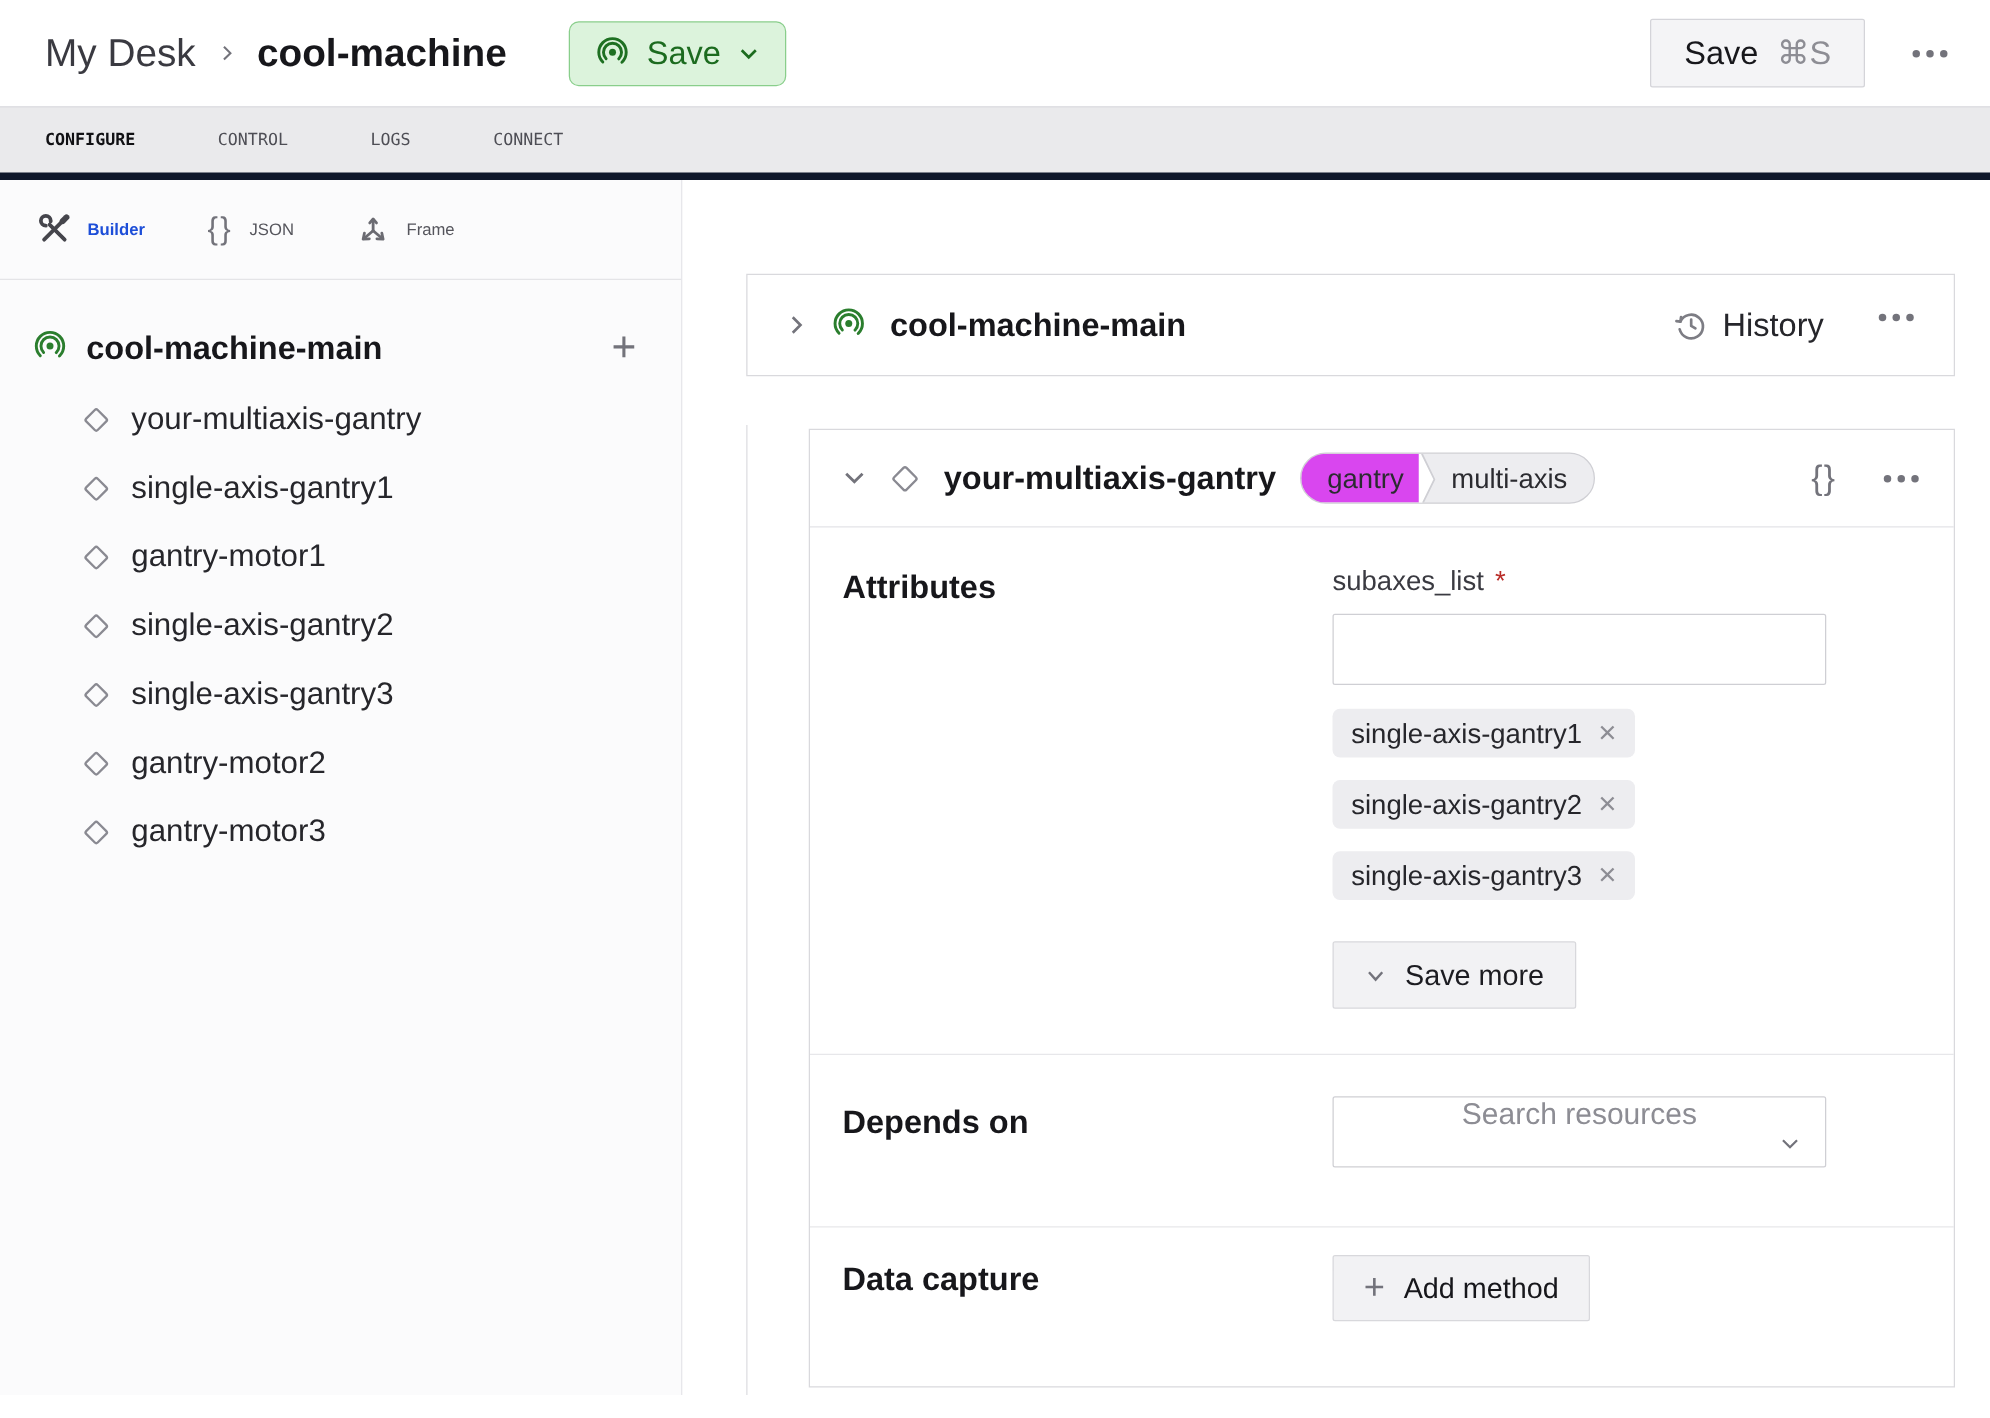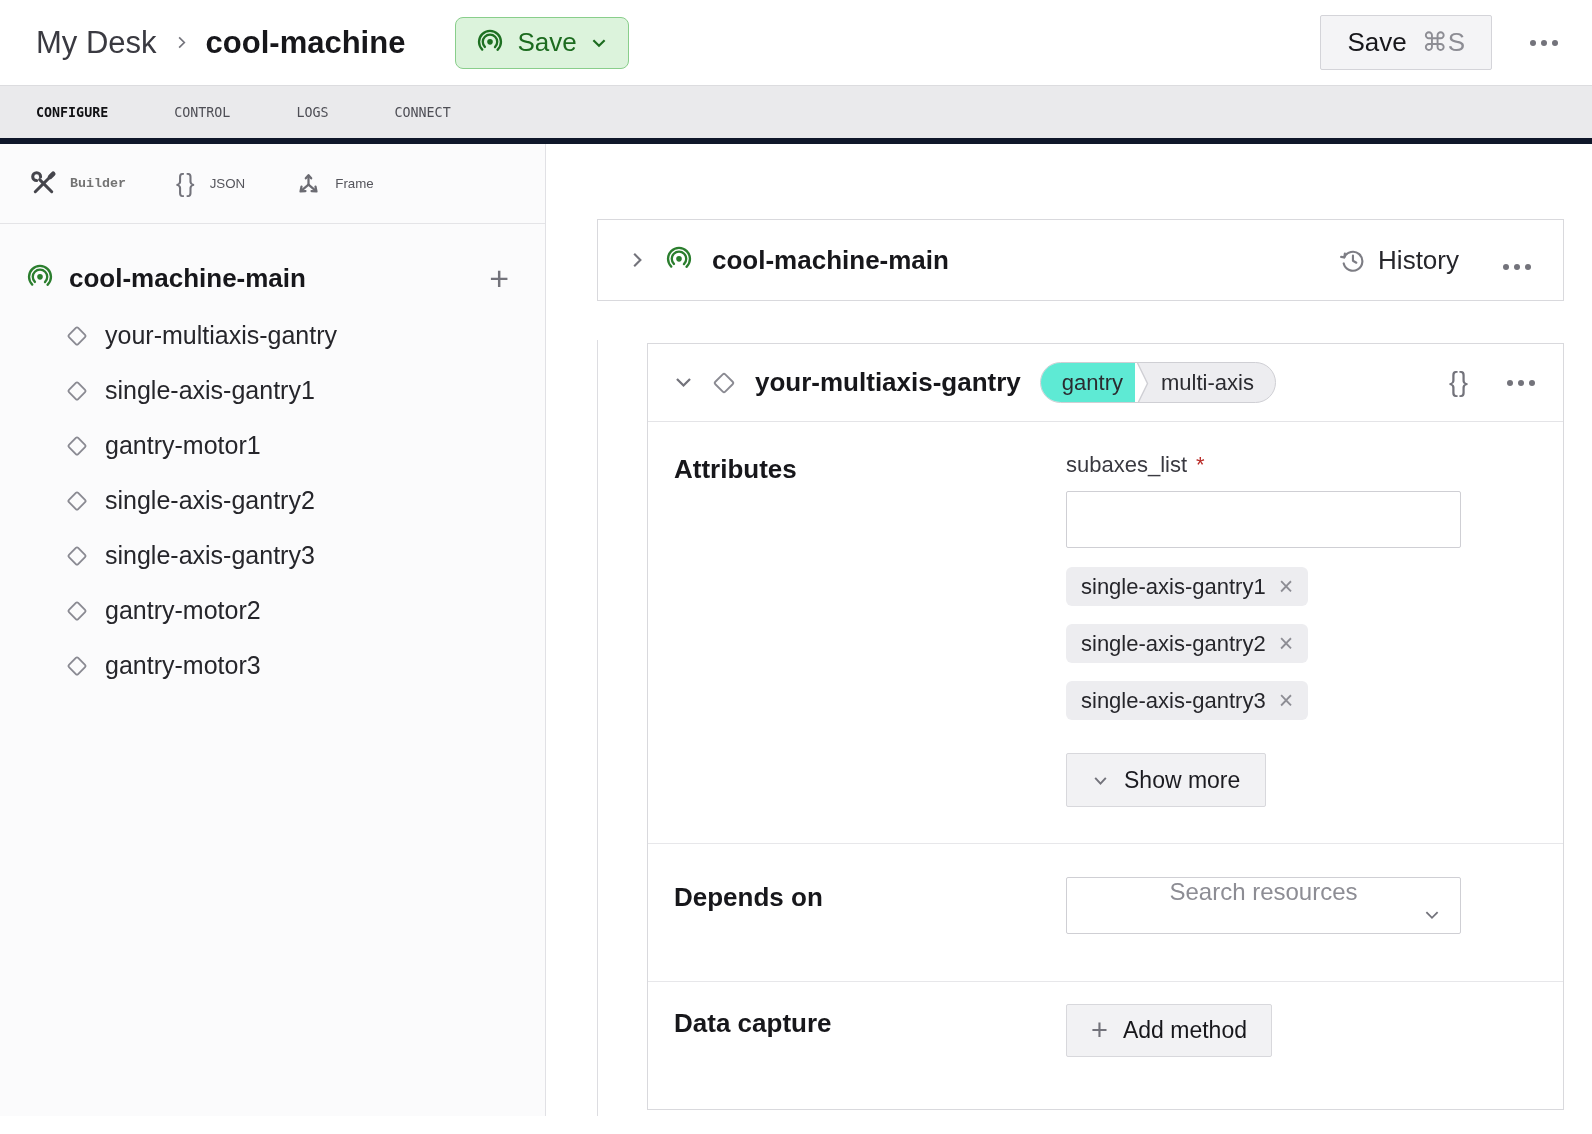--- a/index.html
+++ b/index.html
@@ -33,48 +33,48 @@
   .tab.active { color:#111114; font-weight:700; }
 
   
   .content { display:flex; height:972px; }
 
   
   .sidebar { width:546px; min-width:546px; background:#fbfbfc; border-right:1px solid #e1e1e5; }
   .view-tabs { height:80px; display:flex; align-items:center; padding:0 30px; gap:50px;
     border-bottom:1px solid #e4e4e7; font-size:26px; color:#55555c; }
   .view-tab { display:flex; align-items:center; gap:13px; }
-  .view-tab.active { color:#737373; font-weight:700;font-family:Liberation Mono, monospace; }
+  .view-tab.active { color:#1d4ed8; font-weight:700; }
   .glyph-braces { font-size:25px; color:#73737b; letter-spacing:2px; }
   .tree { padding-top:24px; }
   .tree-root { display:flex; align-items:center; height:60px; padding:0 36px 0 26px; gap:15px;
     font-size:26px; font-weight:700; color:#17171b; }
   .tree-plus { margin-left:auto; font-size:34px; font-weight:300; color:#73737b; line-height:1; }
   .tree-item { display:flex; align-items:center; height:55px; padding-left:64px; gap:15px;
     font-size:25px; color:#26262b; }
 
   
   .main { flex:1; position:relative; background:#fff; }
   .connector { position:absolute; left:51px; top:196px; bottom:0; width:1px; background:#dddde1; }
 
   .part-card { position:absolute; left:51px; top:75px; width:967px; height:82px;
     background:#fff; border:1px solid #d9d9dd; display:flex; align-items:center; padding:0 30px; gap:19px; }
   .part-title { font-size:26px; font-weight:700; color:#17171b; }
-  .part-right { margin-left:auto; display:flex; align-items:flex-end; gap:14px; }
+  .part-right { margin-left:auto; display:flex; align-items:flex-start; gap:14px; }
   .history-btn { display:flex; align-items:center; gap:12px; font-size:26px; color:#26262b; }
   .part-right .dots { margin-left:28px; }
 
   .component-card { position:absolute; left:101px; top:199px; width:917px;
     background:#fff; border:1px solid #d9d9dd; }
   .comp-header { height:78px; display:flex; align-items:center; padding:0 26px; gap:17px;
     border-bottom:1px solid #e4e4e7; }
   .comp-title { font-size:26px; font-weight:700; color:#17171b; }
   .type-pill { margin-left:2px; display:flex; align-items:stretch; height:41px; border:1px solid #cfcfd4;
     border-radius:21px; overflow:hidden; font-size:22px; color:#2b2b30; background:#ededf0; }
-  .pill-seg1 { display:flex; align-items:center; padding:0 12px 0 21px; background:#5eead4; }
+  .pill-seg1 { display:flex; align-items:center; padding:0 12px 0 21px; background:#d946ef; }
   .pill-seg2 { display:flex; align-items:center; padding:0 21px 0 12px; }
   .comp-right { margin-left:auto; display:flex; align-items:center; gap:36px; }
   .comp-braces { font-size:27px; color:#73737b; letter-spacing:1px; }
 
   .section { display:flex; }
   .section + .section { border-top:1px solid #e7e7ea; }
   .section-label { flex:0 0 418px; padding:32px 0 0 26px; font-size:26px; font-weight:700; color:#17171b; }
   .section-label.lbl-depends { padding-top:38px; }
   .section-label.lbl-capture { padding-top:26px; }
   .section-body { flex:1; }
@@ -356,21 +356,21 @@
               <button class="chip-x" aria-label="remove">×</button>
             </span>
           </div>
 
           <button class="show-more">
             <span>
               <svg width="17" height="17" viewBox="0 0 16 16" fill="none" stroke="#73737b" stroke-width="1.8">
                   <path d="M3 5.5 L8 11 L13 5.5"></path>
                 </svg>
             </span>
-            <span>Show more</span>
+            <span>Save more</span>
           </button>
         </div>
       </div>
 
       <div class="section">
         <div class="section-label lbl-depends">Depends on</div>
         <div class="section-body depends-body">
           <button class="select-box">
             <span>Search resources</span>
             <span class="chev">

